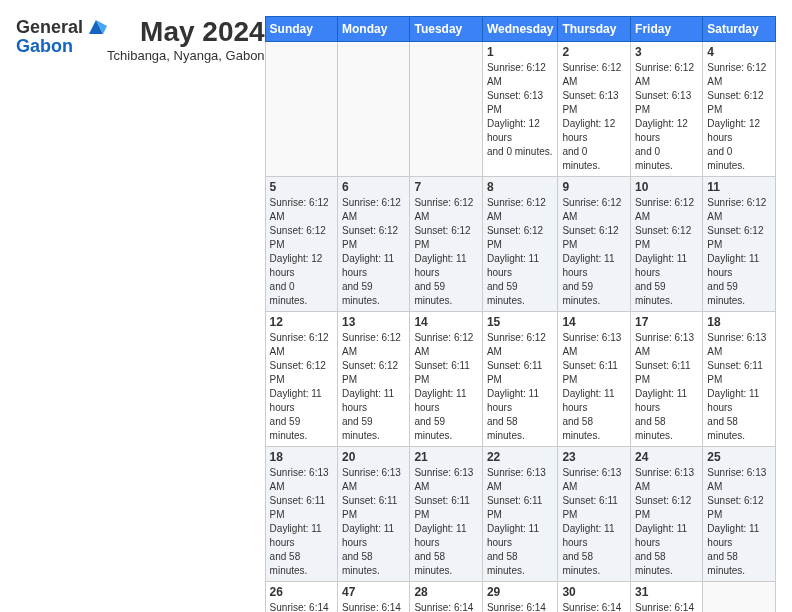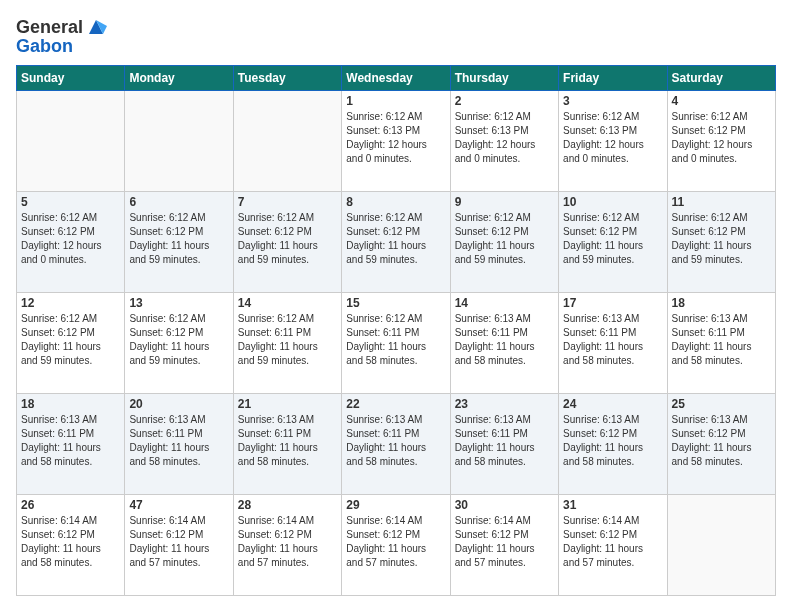--- a/index.html
+++ b/index.html
@@ -8,21 +8,21 @@
       background: #fff;
       width: 792px;
       height: 612px;
       overflow: hidden;
     }
     .page {
       width: 792px;
       height: 612px;
       padding: 16px;
       display: flex;
-      flex-direction: column;
+      flex-direction: row;
     }
     .header {
       display: flex;
       justify-content: space-between;
       align-items: flex-start;
       margin-bottom: 8px;
     }
     .logo {
       display: flex;
       align-items: center;
@@ -41,21 +41,21 @@
       font-size: 13px;
       color: #333;
     }
     .calendar {
       width: 100%;
       border-collapse: collapse;
       flex: 1;
       font-size: 10px;
     }
     .calendar thead th {
-      background: #0f766e;
+      background: #3b82f6;
       color: #fff;
       font-size: 12px;
       font-weight: bold;
       padding: 5px 4px;
       border: 1px solid #1565c0;
       text-align: left;
     }
     .calendar tbody td {
       border: 1px solid #ccc;
       vertical-align: top;
@@ -92,20 +92,22 @@
           <span class="logo-general" style="font-size:18px;font-weight:bold;color:#333;">General</span>
           <svg width="22" height="22" viewBox="0 0 22 22" style="margin-left:2px;">
             <polygon points="4,18 11,4 18,18" fill="#1565c0"></polygon>
             <polygon points="11,4 18,18 22,10" fill="#42a5f5"></polygon>
           </svg>
         </div>
         <div class="logo-blue" style="font-size:18px;font-weight:bold;color:#1565c0;margin-top:-2px;">Gabon</div>
       </div>
     </div>
     <div class="title-block">
+      <div class="month-year">May 2024</div>
+      <div class="location">Tchibanga, Nyanga, Gabon</div>
     </div>
   </div>
 
   <table class="calendar">
     <thead>
       <tr>
         <th>Sunday</th>
         <th>Monday</th>
         <th>Tuesday</th>
         <th>Wednesday</th>

